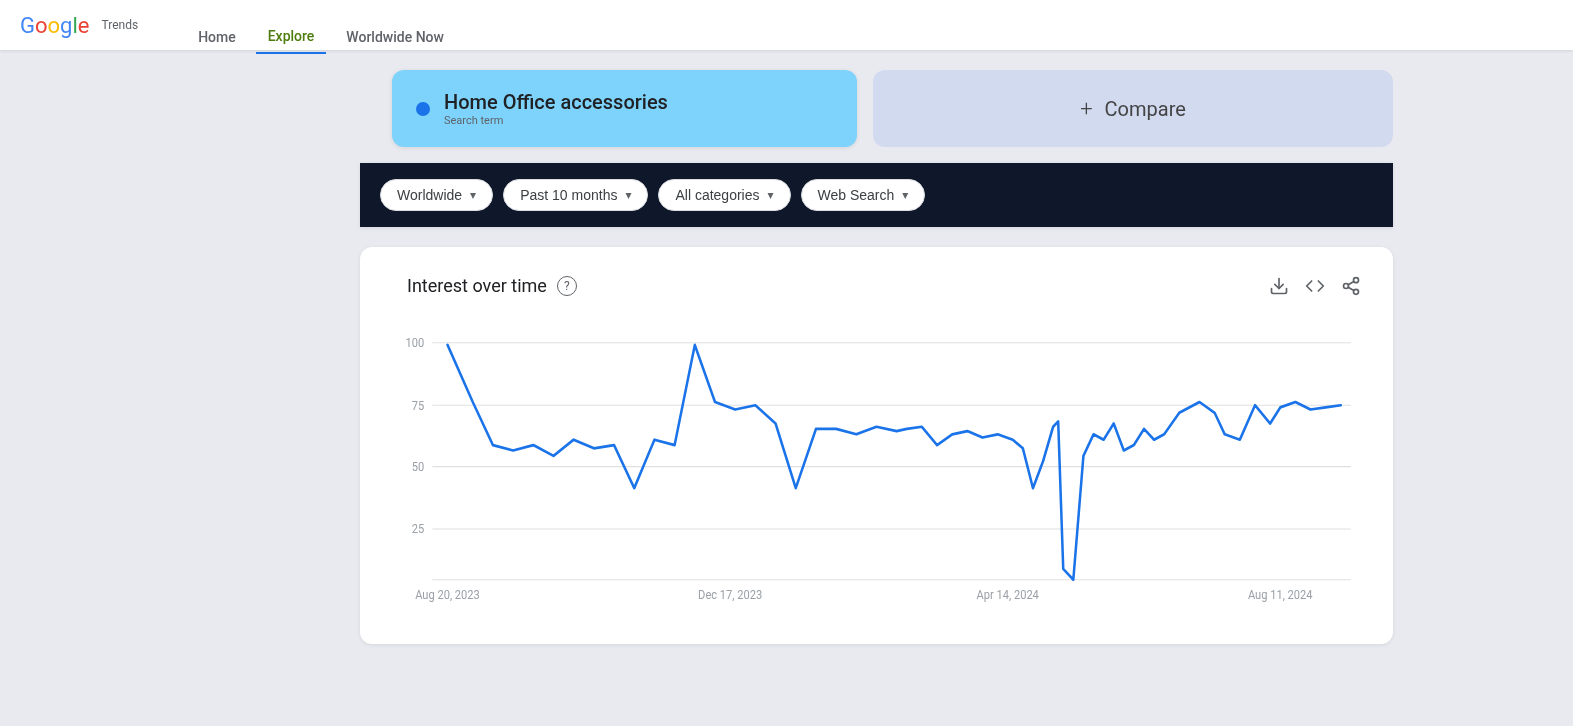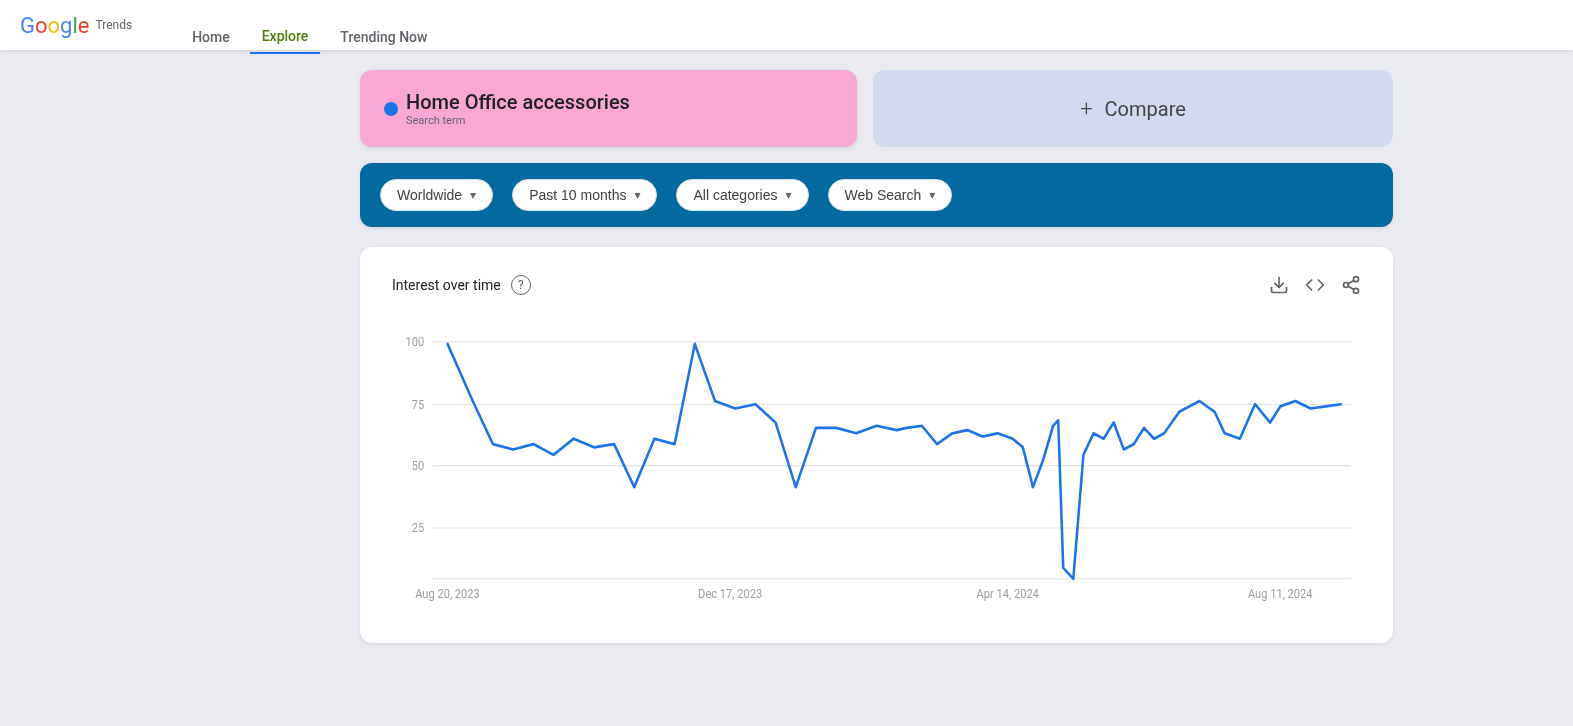--- a/index.html
+++ b/index.html
@@ -18,21 +18,21 @@
       align-items: center;
       padding: 0 20px;
       gap: 32px;
       box-shadow: 0 1px 3px rgba(0,0,0,0.1);
       position: relative;
       z-index: 10;
     }
     .logo {
       display: flex;
       align-items: center;
-      gap: 6px;
+      gap: 12px;
     }
     .logo-google {
       font-size: 22px;
       font-weight: 400;
     }
     .logo-g { color: #4285f4; }
     .logo-o1 { color: #ea4335; }
     .logo-o2 { color: #fbbc05; }
     .logo-g2 { color: #4285f4; }
     .logo-l { color: #34a853; }
@@ -70,28 +70,29 @@
       max-width: 1573px;
     }
 
     
     .search-section {
       display: flex;
       gap: 16px;
       margin-bottom: 16px;
     }
     .search-box {
-      background: #f9a8d4;
+      background: #7dd3fc;
       border-radius: 12px;
       padding: 20px 24px;
       flex: 1;
       display: flex;
       align-items: center;
-      gap: 8px;
+      gap: 14px;
       box-shadow: 0 1px 4px rgba(0,0,0,0.1);
+      margin-left: 32px;
     }
     .search-dot {
       width: 14px;
       height: 14px;
       background: #1a73e8;
       border-radius: 50%;
       flex-shrink: 0;
     }
     .search-text-group { display: flex; flex-direction: column; }
     .search-term {
@@ -120,25 +121,25 @@
       color: #444;
       font-weight: 300;
     }
     .compare-label {
       font-size: 20px;
       color: #444;
     }
 
     
     .filter-row {
-      background: #0369a1;
-      border-radius: 12px;
+      background: #0f172a;
+      border-radius: 0;
       padding: 16px 20px;
       display: flex;
-      gap: 19px;
+      gap: 10px;
       margin-bottom: 20px;
       box-shadow: 0 1px 4px rgba(0,0,0,0.08);
     }
     .filter-btn {
       border: 1px solid #dadce0;
       border-radius: 20px;
       padding: 7px 16px;
       font-size: 14px;
       color: #3c4043;
       background: #fff;
@@ -161,23 +162,24 @@
       align-items: center;
       justify-content: space-between;
       margin-bottom: 24px;
     }
     .chart-title-group {
       display: flex;
       align-items: center;
       gap: 10px;
     }
     .chart-title {
-      font-size: 14px;
+      font-size: 18px;
       color: #202124;
       font-weight: 400;
+      margin-left: 15px;
     }
     .help-icon {
       width: 20px;
       height: 20px;
       border-radius: 50%;
       border: 1.5px solid #5f6368;
       display: flex;
       align-items: center;
       justify-content: center;
       font-size: 12px;
@@ -216,21 +218,21 @@
 <div class="header">
   <div class="logo">
     <span class="logo-google">
       <span class="logo-g">G</span><span class="logo-o1">o</span><span class="logo-o2">o</span><span class="logo-g2">g</span><span class="logo-l">l</span><span class="logo-e">e</span>
     </span>
     <span class="logo-trends">Trends</span>
   </div>
   <nav class="nav">
     <a class="nav-item">Home</a>
     <a class="nav-item active">Explore</a>
-    <a class="nav-item">Trending Now</a>
+    <a class="nav-item">Worldwide Now</a>
   </nav>
 </div>
 
 <div class="main">
 
   <div class="search-section">
     <div class="search-box">
       <div class="search-dot"></div>
       <div class="search-text-group">
         <span class="search-term">Home Office accessories</span>

